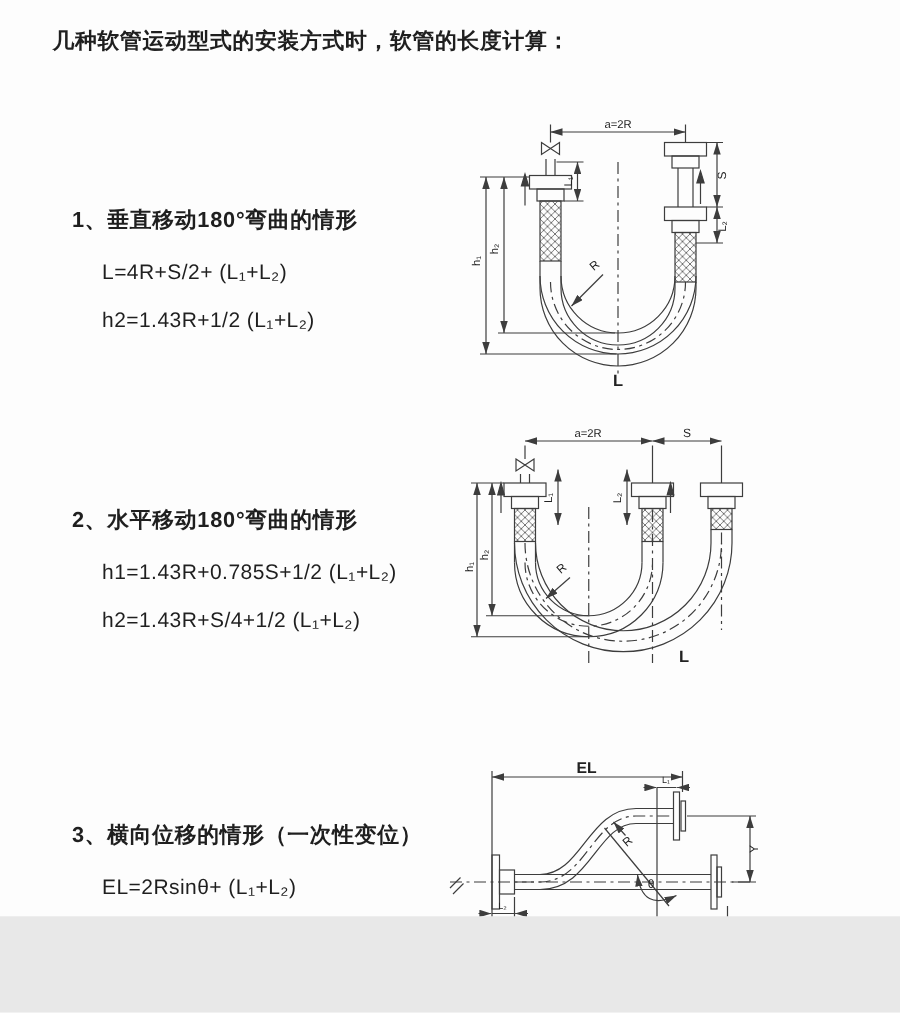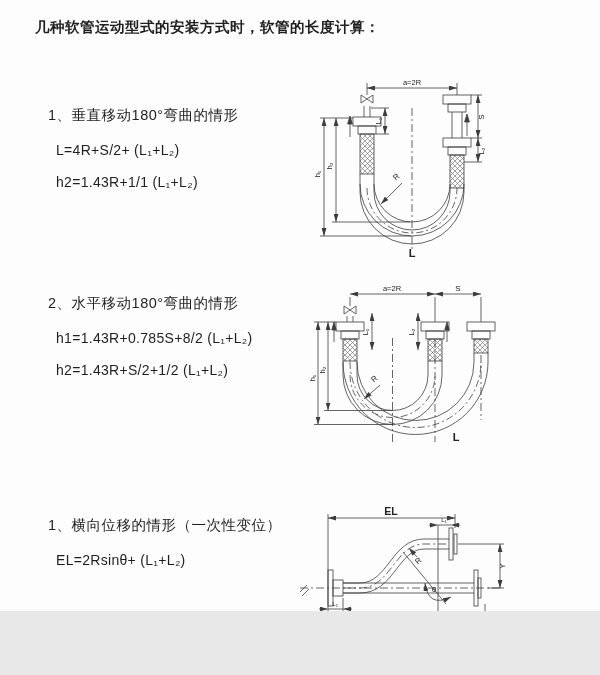--- a/index.html
+++ b/index.html
@@ -3,55 +3,55 @@
 <meta charset="utf-8">
 <style>
   html,body{margin:0;padding:0;background:#e8e8e8;}
   .page{
     position:relative;width:600px;height:611px;background:#fdfdfd;overflow:hidden;
     font-family:"Liberation Sans","DejaVu Sans",sans-serif;color:#1f1f1f;
   }
   .title{position:absolute;left:35px;top:18px;font-size:14.5px;font-weight:700;letter-spacing:.5px;}
   .section{position:absolute;left:48px;width:275px;}
   #sec1{top:106px}
-  #sec2{top:294px}
+  #sec2{top:306px}
   #sec3{top:516px}
-  .heading{font-size:14.5px;font-weight:400;letter-spacing:.5px;height:20px;margin-bottom:8px;}
-  .formula{font-size:14px;font-weight:400;letter-spacing:.3px;margin-left:8px;height:32px;line-height:32px;white-space:nowrap;}
+  .heading{font-size:14.5px;font-weight:700;letter-spacing:.5px;height:20px;margin-bottom:8px;margin-top:31px;}
+  .formula{font-size:14px;font-weight:400;letter-spacing:.3px;margin-left:20px;height:32px;line-height:32px;white-space:nowrap;}
   svg{position:absolute;}
   #dwg1{left:310px;top:66px;}
   #dwg2{left:310px;top:280px;}
   #dwg3{left:298px;top:500px;}
   svg text{fill:#222;font-family:"Liberation Sans","DejaVu Sans",sans-serif;font-size:7.5px;}
   svg .big{font-size:11px;font-weight:700;}
   svg .med{font-size:10.5px;font-weight:700;}
   svg .tiny{font-size:6px;}
   svg .dim{font-size:8px;}
 </style>
 </head>
 <body>
 
 <div class="page">
 
   <div class="title">几种软管运动型式的安装方式时，软管的长度计算：</div>
 
   <div class="section" id="sec1">
     <div class="heading">1、垂直移动180°弯曲的情形</div>
     <div class="formula">L=4R+S/2+ (L₁+L₂)</div>
-    <div class="formula">h2=1.43R+1/1 (L₁+L₂)</div>
+    <div class="formula">h2=1.43R+1/2 (L₁+L₂)</div>
   </div>
 
   <div class="section" id="sec2">
     <div class="heading">2、水平移动180°弯曲的情形</div>
-    <div class="formula">h1=1.43R+0.785S+8/2 (L₁+L₂)</div>
-    <div class="formula">h2=1.43R+S/2+1/2 (L₁+L₂)</div>
+    <div class="formula">h1=1.43R+0.785S+1/2 (L₁+L₂)</div>
+    <div class="formula">h2=1.43R+S/4+1/2 (L₁+L₂)</div>
   </div>
 
   <div class="section" id="sec3">
-    <div class="heading">1、横向位移的情形（一次性变位）</div>
+    <div class="heading">3、横向位移的情形（一次性变位）</div>
     <div class="formula">EL=2Rsinθ+ (L₁+L₂)</div>
   </div>
 
   <svg id="dwg1" width="190" height="195" viewBox="0 0 190 195">
     <defs>
       <pattern id="p1" width="5" height="5" patternUnits="userSpaceOnUse">
         <path d="M0,5 L5,0 M0,0 L5,5" stroke="#666" stroke-width="0.6"></path>
       </pattern>
       <marker id="m1" viewBox="0 0 8 5" refX="8" refY="2.5" markerWidth="8" markerHeight="5" markerUnits="userSpaceOnUse" orient="auto-start-reverse">
         <path d="M0,0 L8,2.5 L0,5 Z" fill="#3d3d3d"></path>

